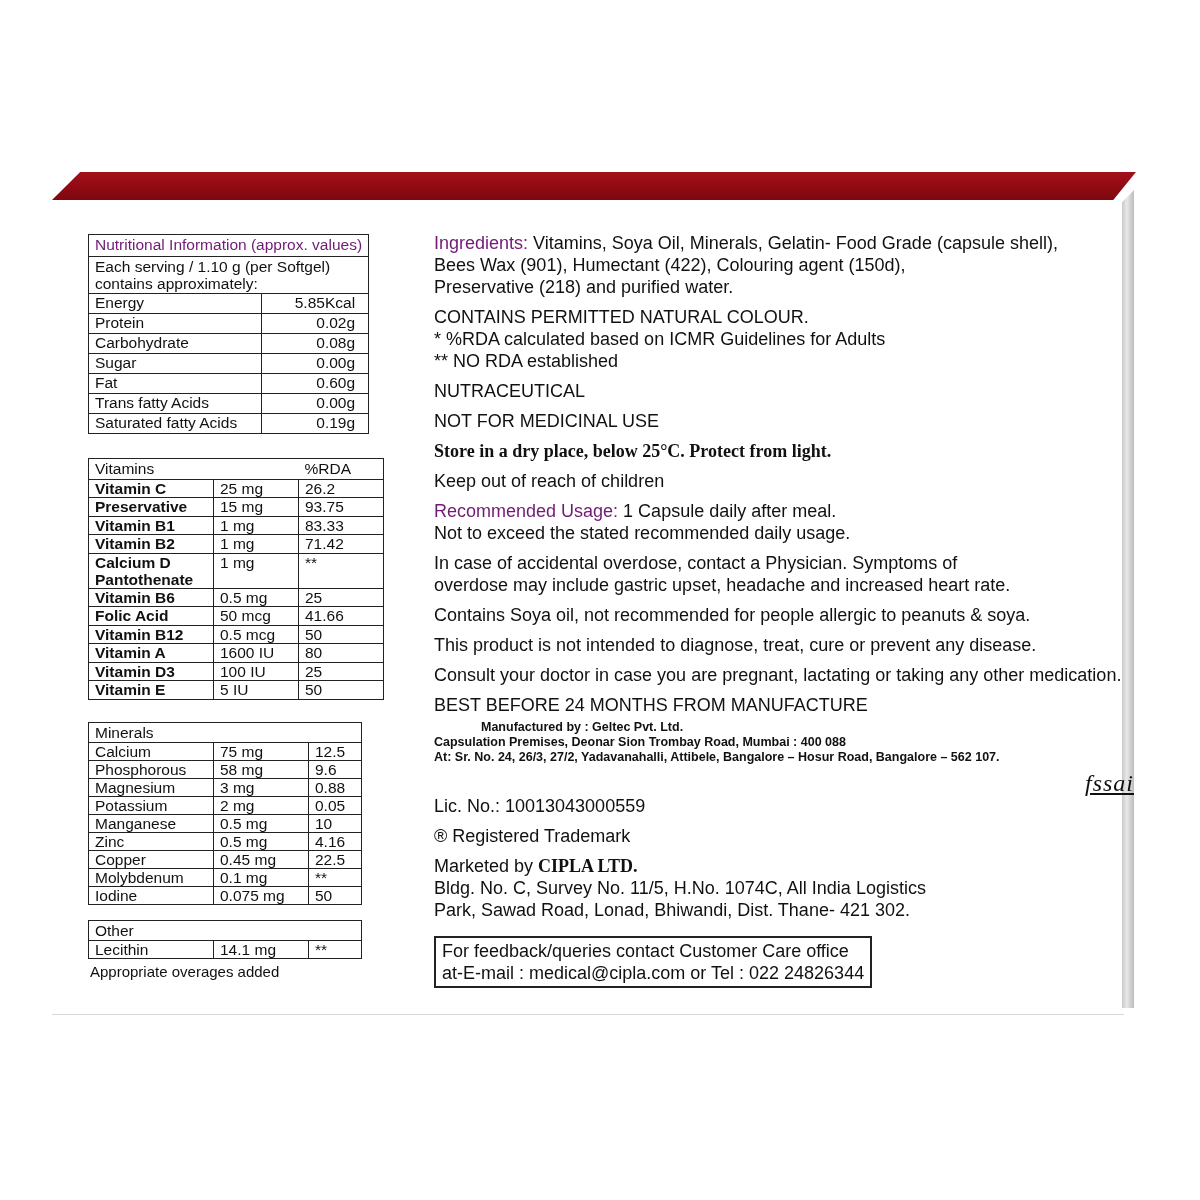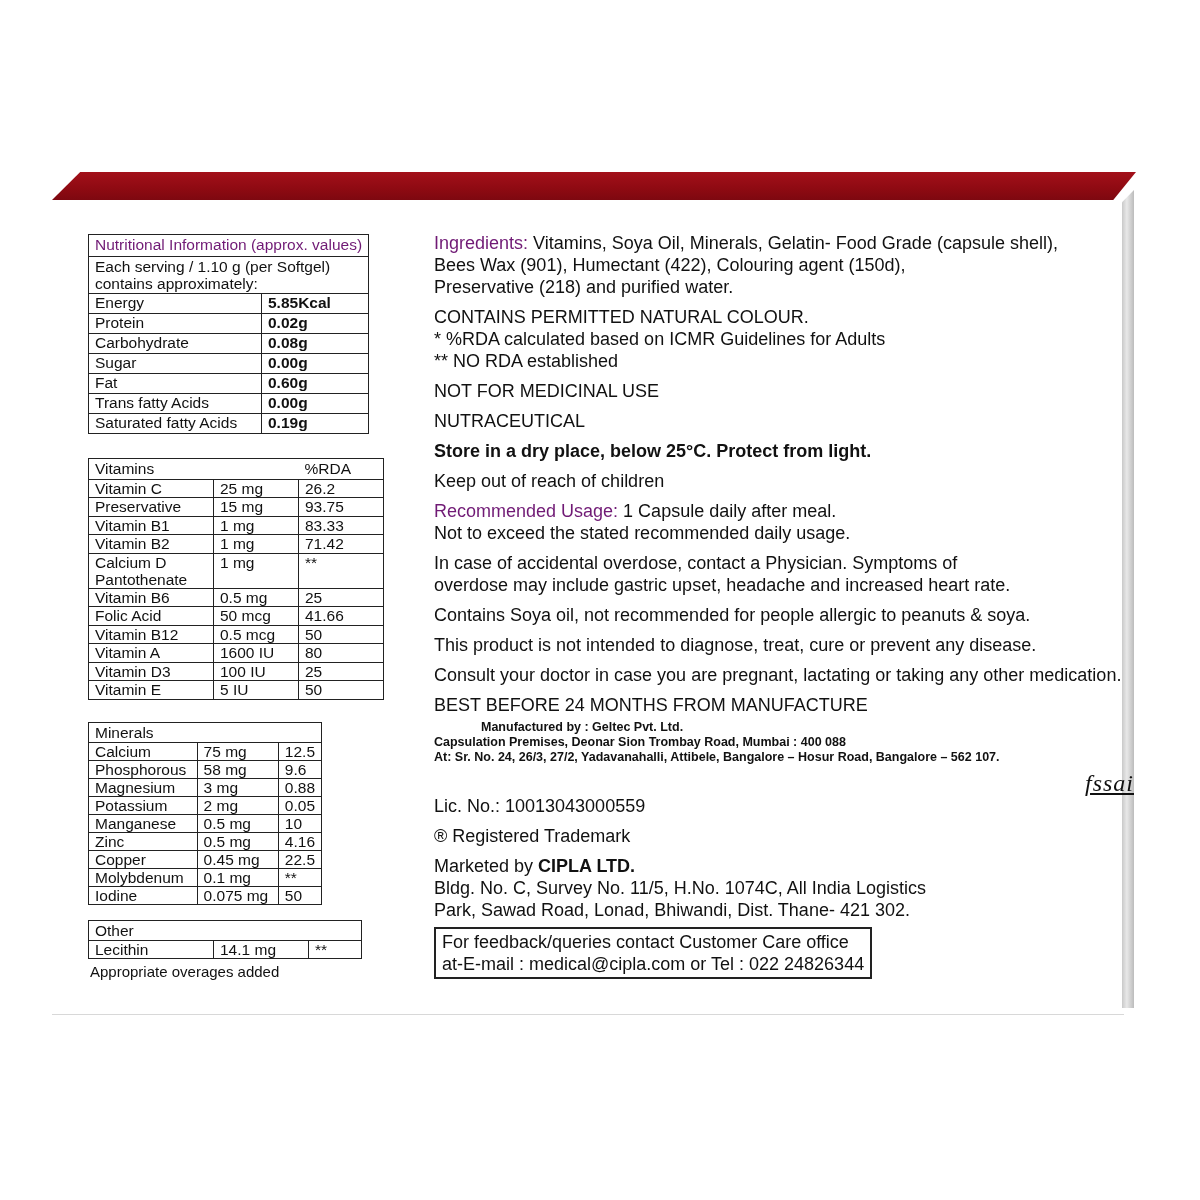--- a/index.html
+++ b/index.html
@@ -12,48 +12,48 @@
 
   
   .tbl { position:absolute; left:88px; border:1.5px solid #222; border-collapse:collapse; font-size:15.5px; line-height:17px; }
   .tbl td { border:1.5px solid #222; padding:0 6px; vertical-align:top; white-space:nowrap; }
   .tbl .hdr td { padding:1px 6px; }
   .maroon { color:#701a75; }
 
   #nutri { top:234px; width:274px; }
   #nutri td { height:19px; }
   #nutri .c1 { width:160px; }
-  #nutri .c2 { text-align:left; padding-right:13px;font-weight:bold; }
+  #nutri .c2 { text-align:right; padding-right:13px; }
 
   #vitamins { top:458px; width:296px; }
   #vitamins td { height:17.5px; line-height:17px; }
-  #vitamins .c1 { width:112px; }
+  #vitamins .c1 { width:112px;font-weight:bold; }
   #vitamins .c2 { width:72px; }
   #vitamins .hdr td { border-left:none; border-right:none; }
 
-  #minerals { top:722px; width:234px;border-radius:8px; }
+  #minerals { top:722px; width:274px;border-radius:8px; }
   #minerals td { height:17px; line-height:17px; }
   #minerals .c1 { width:112px; }
   #minerals .c2 { width:82px; }
 
   #other { top:920px; width:274px;border-radius:14px; }
   #other td { height:17px; line-height:17px; }
   #other .c1 { width:112px; }
   #other .c2 { width:82px; }
 
   .overages { position:absolute; left:90px; top:963px; font-size:15px; }
 
   
   .right { position:absolute; left:434px; top:232px; width:700px; font-size:18px; line-height:22px; }
   .right p { margin:0; }
   .sp6 { margin-top:8px !important; }
-  .bold { font-weight:bold; }
+  .bold { font-weight:bold;font-family:Liberation Serif, serif; }
   .small { font-size:12.5px; line-height:15px; font-weight:bold; }
   .fssai { font-family:Liberation Serif, serif; font-style:italic; font-size:24px; margin-left:74px; margin-top:6px !important; line-height:24px; text-decoration:underline; letter-spacing:1px;text-align:right; }
-  .feedback { border:2px solid #222; display:inline-block; padding:2px 6px; margin-top:6px; }
+  .feedback { border:2px solid #222; display:inline-block; padding:2px 6px; margin-top:15px; }
 </style>
 </head>
 <body>
 
 <div class="box-top"></div>
 <div class="box-face"></div>
 <div class="box-side"></div>
 
 <table class="tbl" id="nutri">
   <tbody>
@@ -226,22 +226,22 @@
 
 <div class="overages">Appropriate overages added</div>
 
 <div class="right">
   <p><span class="maroon">Ingredients:</span><span> Vitamins, Soya Oil, Minerals, Gelatin- Food Grade (capsule shell),</span></p>
   <p>Bees Wax (901), Humectant (422), Colouring agent (150d),</p>
   <p>Preservative (218) and purified water.</p>
   <p class="sp6">CONTAINS PERMITTED NATURAL COLOUR.</p>
   <p>* %RDA calculated based on ICMR Guidelines for Adults</p>
   <p>** NO RDA established</p>
+  <p class="sp6">NUTRACEUTICAL</p>
   <p class="sp6">NOT FOR MEDICINAL USE</p>
-  <p class="sp6">NUTRACEUTICAL</p>
   <p class="sp6 bold">Store in a dry place, below 25°C. Protect from light.</p>
   <p class="sp6">Keep out of reach of children</p>
   <p class="sp6"><span class="maroon">Recommended Usage:</span><span> 1 Capsule daily after meal.</span></p>
   <p>Not to exceed the stated recommended daily usage.</p>
   <p class="sp6">In case of accidental overdose, contact a Physician. Symptoms of</p>
   <p>overdose may include gastric upset, headache and increased heart rate.</p>
   <p class="sp6">Contains Soya oil, not recommended for people allergic to peanuts &amp; soya.</p>
   <p class="sp6">This product is not intended to diagnose, treat, cure or prevent any disease.</p>
   <p class="sp6">Consult your doctor in case you are pregnant, lactating or taking any other medication.</p>
   <p class="sp6">BEST BEFORE 24 MONTHS FROM MANUFACTURE</p>

